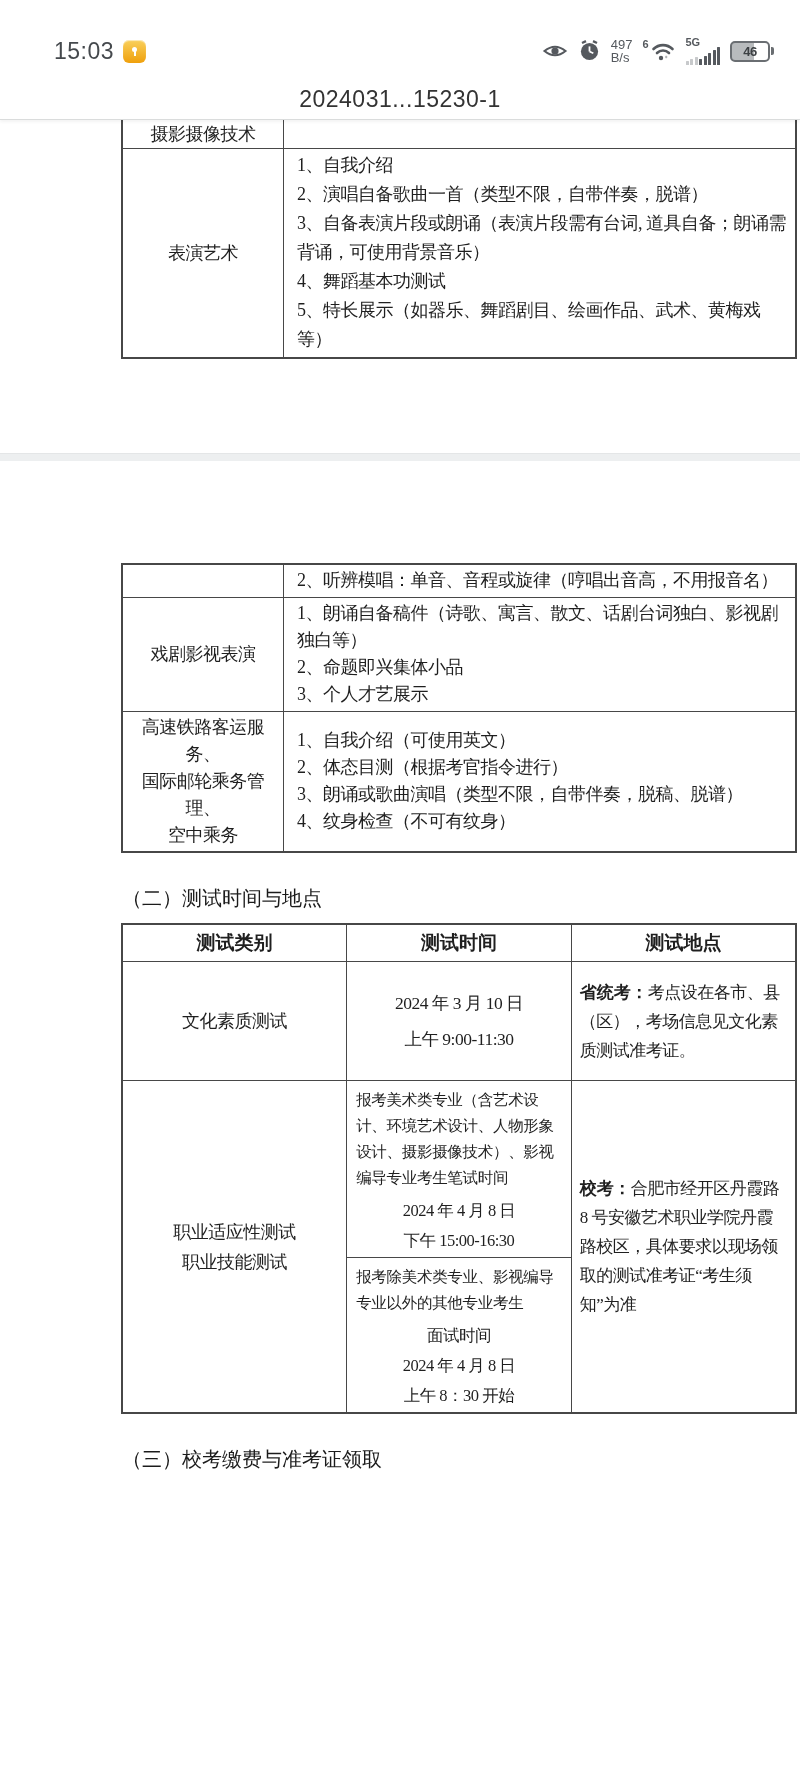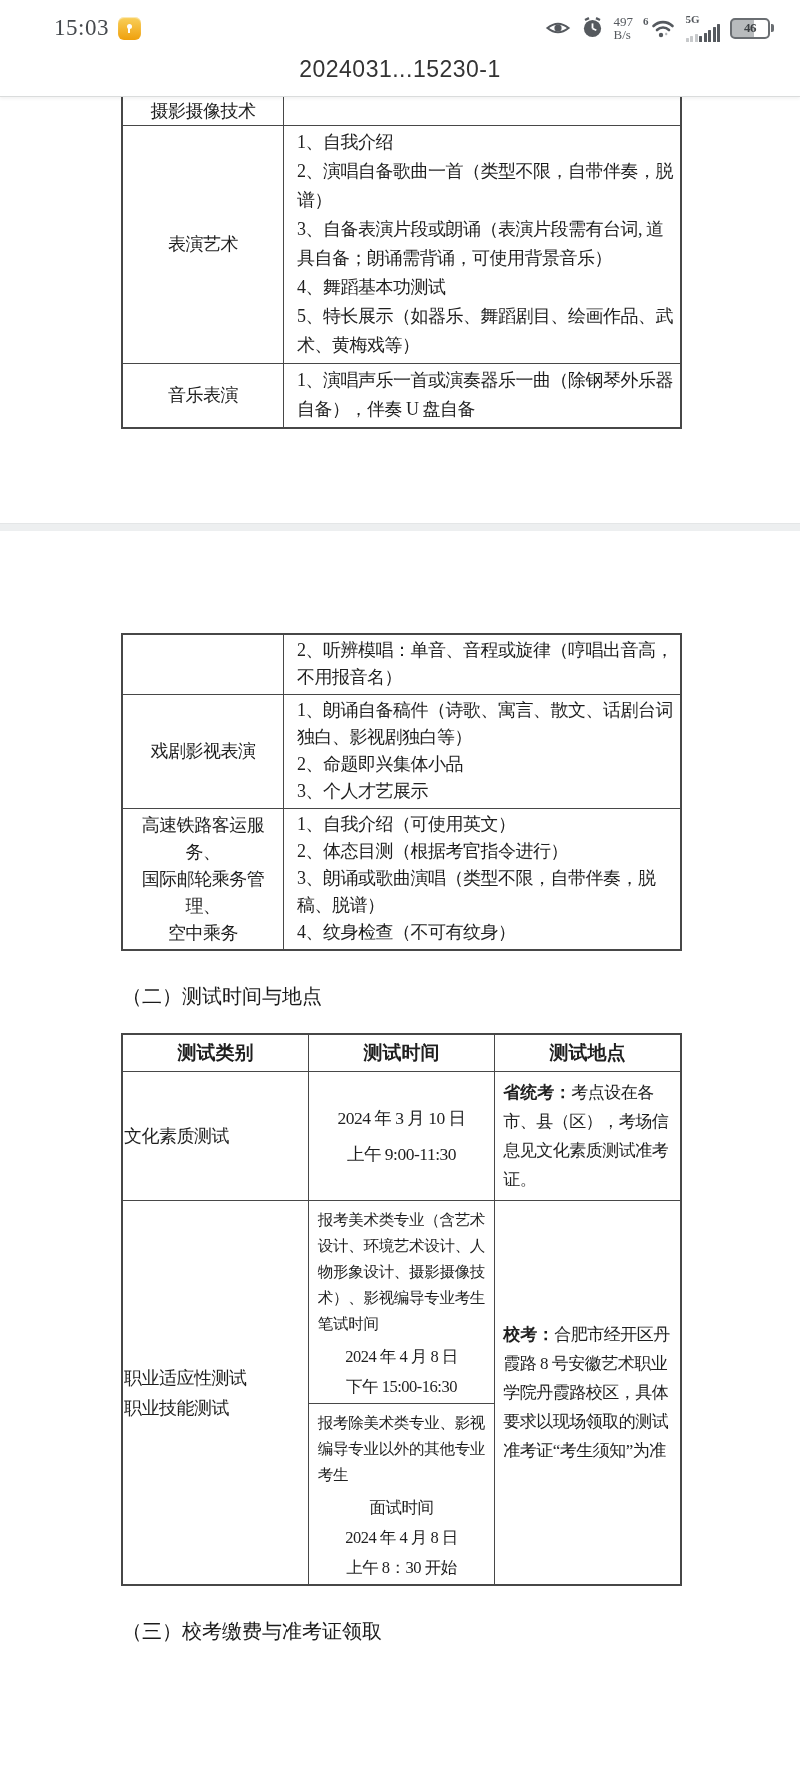--- a/index.html
+++ b/index.html
@@ -1,21 +1,21 @@
 <!DOCTYPE html>
 <html><head>
 <meta charset="utf-8">
 <style>
   html,body{margin:0;padding:0;}
   body{width:800px;font-family:"Liberation Serif","DejaVu Serif",serif;background:#fff;}
   .screen{position:relative;width:800px;height:1778px;background:#fff;overflow:hidden;}
 
   
   .statusbar{height:56px;display:flex;align-items:center;justify-content:space-between;
-             padding:0 30px 0 54px;box-sizing:border-box;font-family:Liberation Serif, serif;color:#4d5156;}
+             padding:0 30px 0 54px;box-sizing:border-box;font-family:Liberation Sans, sans-serif;color:#4d5156;margin-top:23px;}
   .sb-left{display:flex;align-items:center;gap:9px;}
   .sb-time{font-size:23px;color:#45494d;letter-spacing:0.5px;}
   .lock-chip{width:23px;height:23px;border-radius:6px;background:linear-gradient(#f9d05c,#efa00c);
              position:relative;box-shadow:inset 0 1px 1px rgba(255,255,255,.6);}
   .lock-chip::after{content:"";position:absolute;left:9px;top:7px;width:5px;height:5px;border-radius:50%;background:#fff;}
   .lock-chip::before{content:"";position:absolute;left:10.5px;top:11px;width:2px;height:5px;background:#fff;}
   .sb-right{display:flex;align-items:center;gap:10px;}
   .sb-ico{display:block;}
   .speed{display:flex;flex-direction:column;line-height:13px;font-size:13px;color:#55595e;}
   .wifi-wrap{position:relative;display:flex;align-items:flex-start;}
@@ -25,47 +25,47 @@
   .bars{display:flex;align-items:flex-end;gap:1.5px;}
   .bars i{display:block;width:3px;background:#55595e;border-radius:0.5px;}
   .bars i.f{background:#c7c9cb;}
   .battery{position:relative;width:40px;height:21px;border:2.5px solid #6a6e72;border-radius:5px;
            display:flex;align-items:center;justify-content:center;box-sizing:border-box;
            background:linear-gradient(to right,#b8bbbd 0 62%,#fff 62%);}
   .battery span{font-size:13px;font-weight:bold;color:#3c4043;letter-spacing:-0.5px;}
   .battery::after{content:"";position:absolute;right:-6px;top:4px;width:3px;height:8px;background:#6a6e72;border-radius:0 2px 2px 0;}
 
   
-  .titlebar{height:40px;display:flex;align-items:flex-start;justify-content:center;
+  .titlebar{height:40px;display:flex;align-items:center;justify-content:center;
             border-bottom:1px solid #dadcdc;box-shadow:0 2px 3px rgba(0,0,0,0.05);position:relative;z-index:3;background:#fff;}
   .titlebar span{font-family:"Liberation Sans",sans-serif;font-size:23px;color:#333;letter-spacing:0.5px;}
 
   
   .doc{position:relative;background:#fff;}
-  .tbl{border-collapse:collapse;table-layout:fixed;width:561px;margin-left:121px;border:2px solid #474747;}
+  .tbl{border-collapse:collapse;table-layout:fixed;width:676px;margin-left:121px;border:2px solid #474747;}
   .tbl td{border:1px solid #474747;color:#1f1f1f;font-size:18px;letter-spacing:-0.5px;vertical-align:middle;}
   .label-cell{text-align:center;padding:2px 4px;width:152px;line-height:27px;}
   .items-cell{padding:2px 6px 3px 13px;}
   .t1{border-top:none;}
   .t1 .line,.t1 .label-cell{line-height:29px;}
   .t2 .line,.t2 .label-cell{line-height:27px;}
   .clip-row td{border-top:none;height:23px;vertical-align:bottom;}
   .clip-box{height:21px;overflow:hidden;}
   .clip-box span{display:block;line-height:28px;margin-top:-5px;}
 
   .pagebreak{height:7px;background:#edeff0;border-top:1px solid #e4e6e7;margin-top:94px;}
 
   .note{margin:13px 0 0 144px;font-size:18.5px;color:#1f1f1f;line-height:27px;letter-spacing:-0.3px;}
   .sec-head{margin:32px 0 0 122px;font-family:"Liberation Sans",sans-serif;font-weight:normal;
             font-size:20px;color:#1b1b1b;line-height:26px;}
   .t2{margin-top:102px;}
-  .t3{margin-top:24px;padding-left:16px;}
+  .t3{margin-top:12px;padding-left:16px;}
   .t3 .head td{font-family:"Liberation Sans",sans-serif;font-weight:bold;font-size:19px;
                text-align:center;height:34px;letter-spacing:0;}
-  .t3 .cat-cell{width:152px;line-height:30px;font-family:Liberation Serif, serif;}
+  .t3 .cat-cell{width:152px;text-align:center;line-height:30px;font-family:Liberation Serif, serif;}
   .t3 .time-cell{width:212px;text-align:center;}
   .t3 .loc-cell{width:193px;font-size:17px;line-height:29px;padding:6px 8px;text-align:left;vertical-align:middle;}
   .bold-tag{font-family:"Liberation Sans",sans-serif;font-weight:bold;letter-spacing:0;}
   .time-main{height:116px;}
   .time-main .line{line-height:36px;font-size:17.5px;}
   .sub-desc{font-size:15.5px;line-height:26px;text-align:left;padding:5px 8px;display:block;letter-spacing:-0.3px;}
   .sub-when .line{font-size:16.5px;line-height:30px;text-align:center;}
   .sub1-cell{height:166px;vertical-align:top;}
   .sub2-cell{height:134px;vertical-align:top;}
 </style>
@@ -142,26 +142,20 @@
       <tr>
         <td class="label-cell">表演艺术</td>
         <td class="items-cell">
               <div class="line">1、自我介绍</div>
               <div class="line">2、演唱自备歌曲一首（类型不限，自带伴奏，脱谱）</div>
               <div class="line">3、自备表演片段或朗诵（表演片段需有台词, 道具自备；朗诵需背诵，可使用背景音乐）</div>
               <div class="line">4、舞蹈基本功测试</div>
               <div class="line">5、特长展示（如器乐、舞蹈剧目、绘画作品、武术、黄梅戏等）</div>
             </td>
       </tr>
-      <tr>
-        <td class="label-cell">音乐表演</td>
-        <td class="items-cell">
-              <div class="line">1、演唱声乐一首或演奏器乐一曲（除钢琴外乐器自备），伴奏 U 盘自备</div>
-            </td>
-      </tr>
     </tbody>
       </table>
 
     <div class="pagebreak"></div>
 
     <table class="tbl t2">
       <tbody>
           <tr>
         <td class="label-cell"></td>
         <td class="items-cell">

